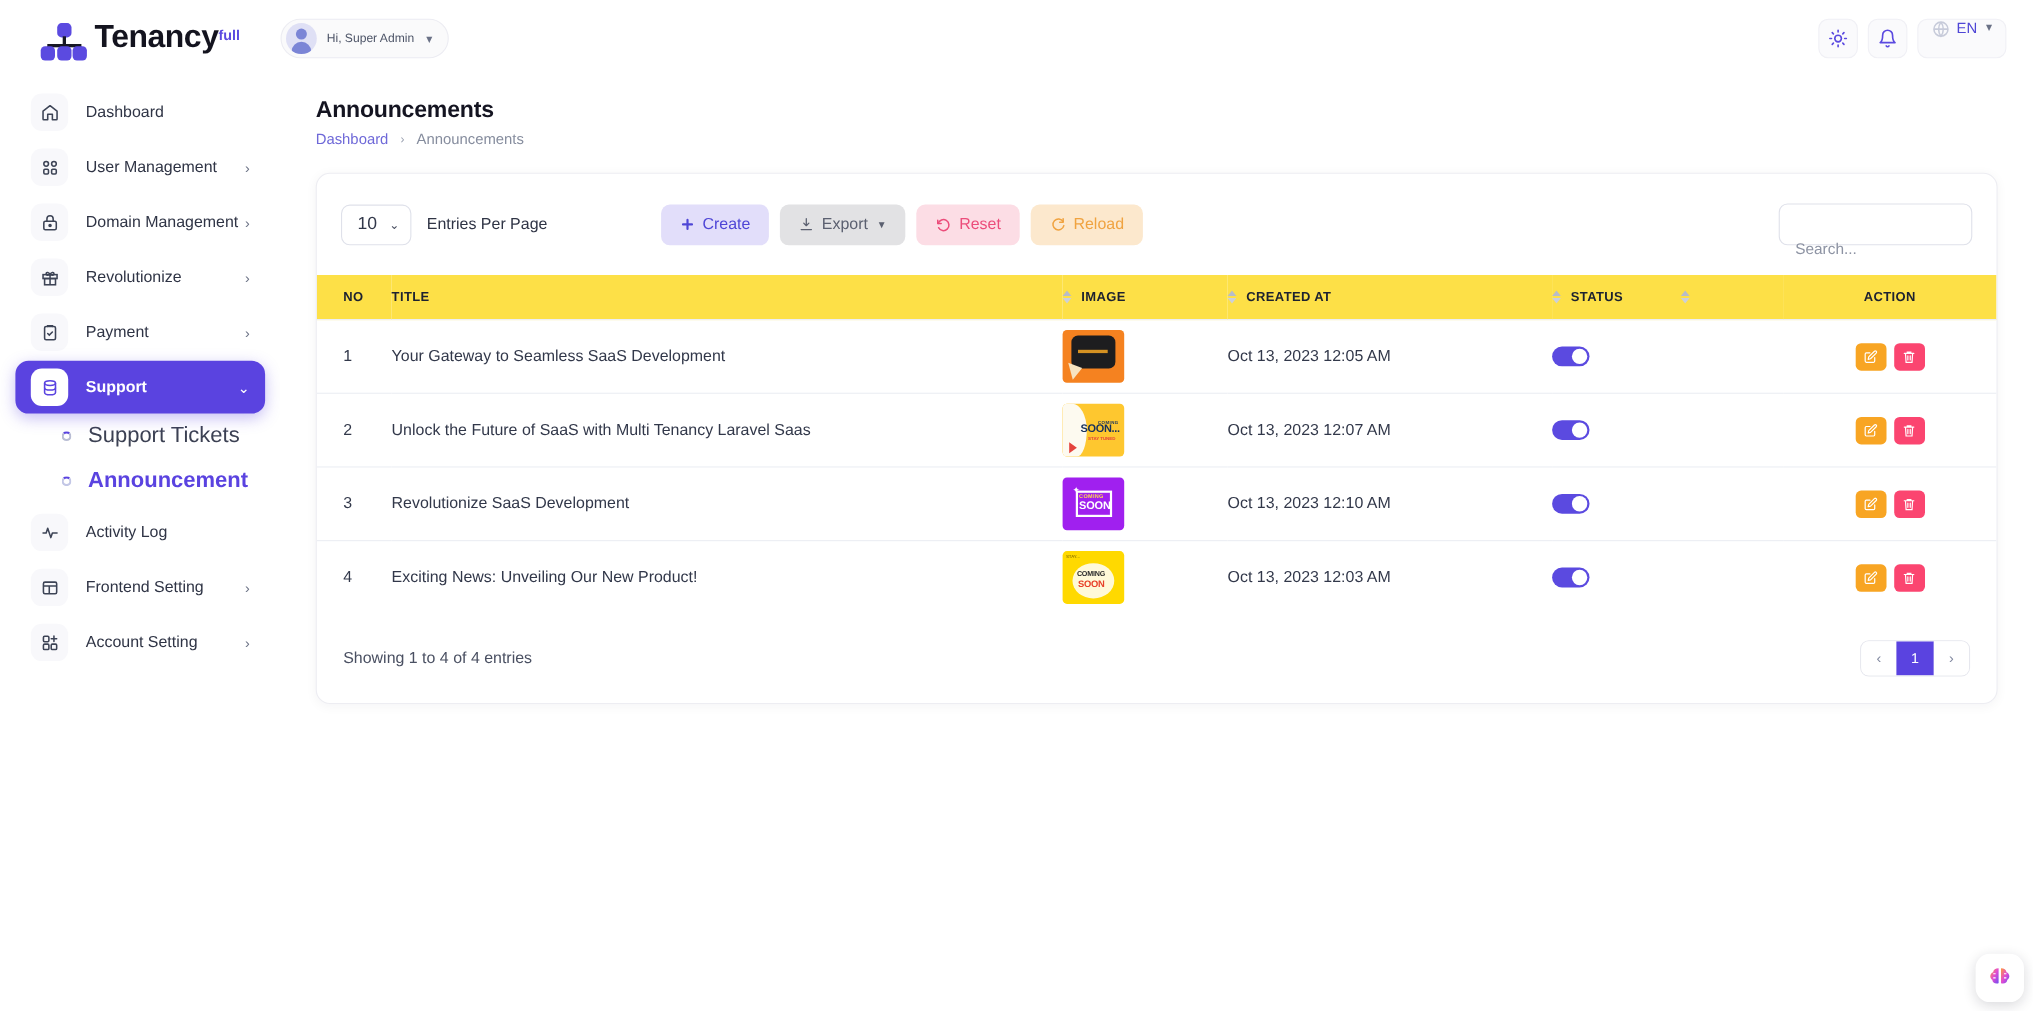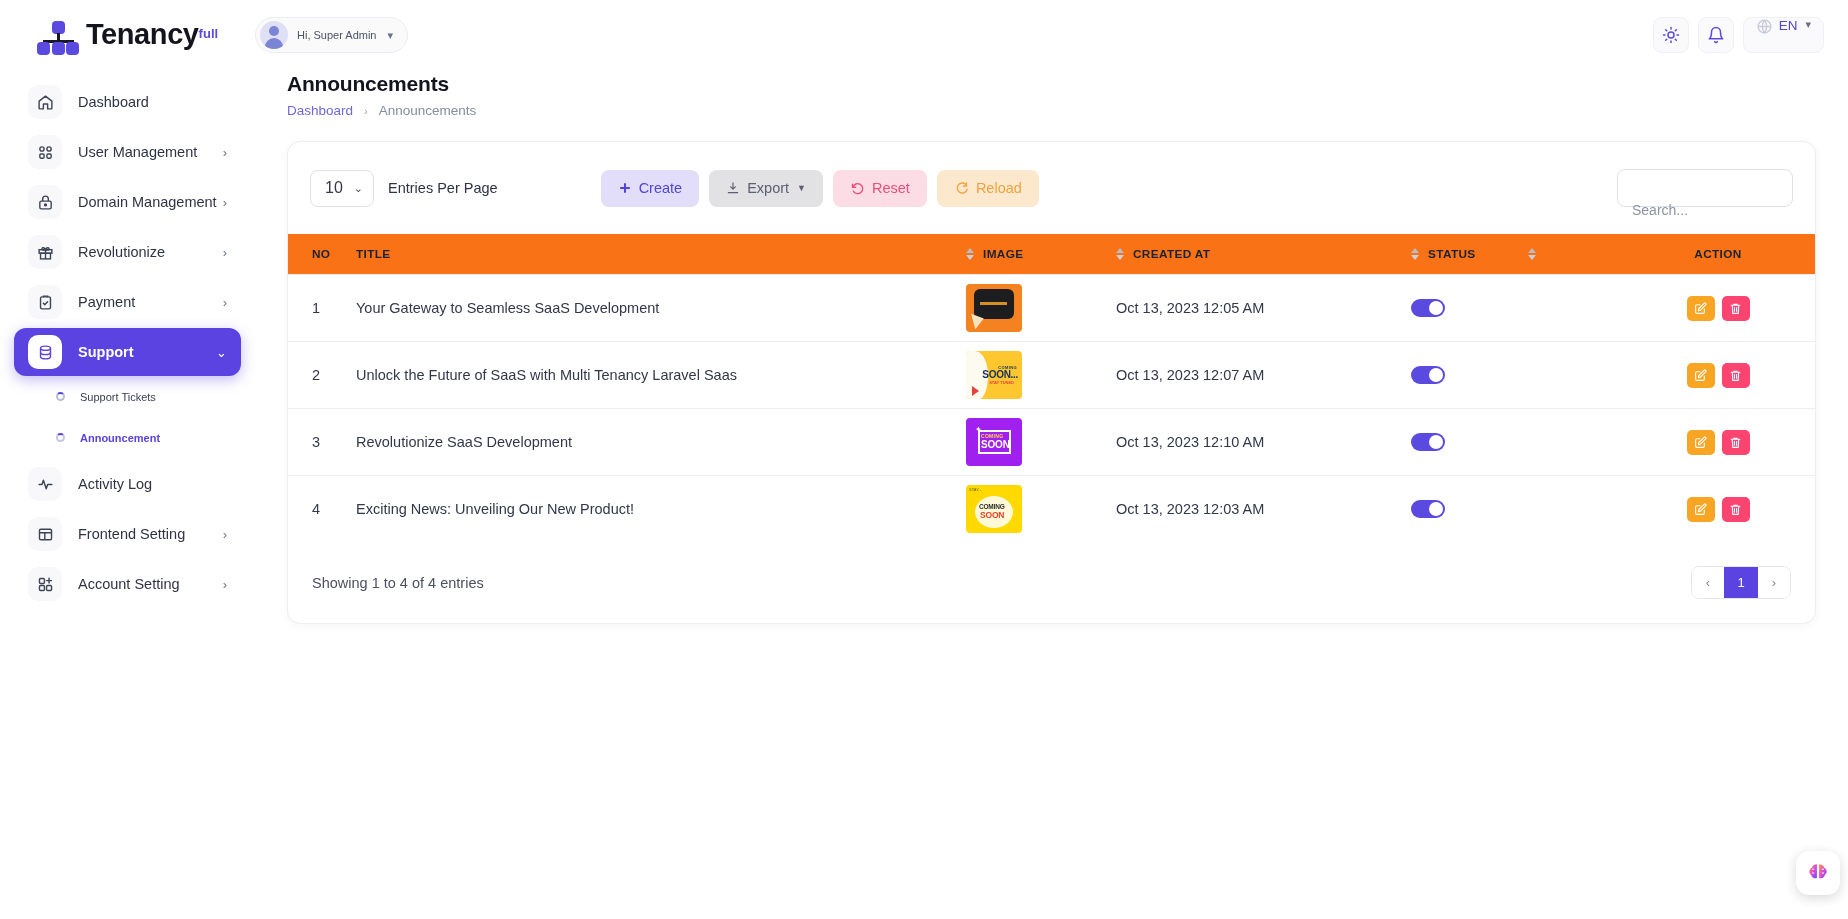--- a/index.html
+++ b/index.html
@@ -77,26 +77,26 @@
   .nav-label { font-size: 14.5px; color: #2f3445; margin-left: 16px; white-space: nowrap; }
   .nav-item.active .nav-label { color: #ffffff; font-weight: bold; }
   .nav-chev { margin-left: auto; font-size: 13px; color: #6e7588; }
   .nav-item.active .nav-chev { color: #ffffff; }
   .nav-gap { height: 2px; }
 
   .subnav-item {
     height: 41px; display: flex; align-items: center; padding-left: 42px; margin: 0 14px;
   }
   .sub-dot { width: 9px; height: 9px; border-radius: 50%; border: 2px solid #b9bdd4; border-top-color: #5a43e0; flex: none; }
-  .subnav-label { font-size: 11px; color: #3c4153; margin-left: 15px; }
+  .subnav-label { font-size: 20px; color: #3c4153; margin-left: 15px; }
   .subnav-item.active .subnav-label { color: #5a43e0; font-weight: bold; }
   .subnav-item.active .sub-dot { border-color: #c3c7e6; border-top-color: #5a43e0; }
 
   
-  .main { position: absolute; top: 54px; left: 255px; width: 1593px; height: 849px; background: #ffffff; }
+  .main { position: absolute; top: 70px; left: 255px; width: 1593px; height: 849px; background: #ffffff; }
   .page-title { font-size: 21px; color: #141421; font-weight: bold; padding: 18px 0 0 32px; letter-spacing: -0.2px; }
   .breadcrumb { display: flex; align-items: center; gap: 11px; padding: 7px 0 0 32px; font-size: 13.5px; }
   .bc-link { color: #6e68d8; }
   .bc-sep { color: #9aa0b0; font-size: 11px; }
   .bc-cur { color: #868d9e; }
 
   .card {
     margin: 23px 32px 0 32px; width: 1529px; background: #ffffff;
     border: 1px solid #ededf2; border-radius: 13px; box-shadow: 0 2px 10px rgba(20,20,40,0.045);
     overflow: hidden;
@@ -121,21 +121,21 @@
 
   .search-box {
     margin-left: auto; width: 176px; height: 38px; border: 1px solid #dfe1ea; border-radius: 8px;
     display: flex; align-items: center; padding: 0 14px;
   }
   .search-box input { border: none; outline: none; width: 100%; font-size: 14px; color: #32384a; font-family: "Liberation Sans", sans-serif; background: transparent; margin-top: 44px; }
   .search-box input::placeholder { color: #8d93a3; }
 
   
   table { width: 100%; border-collapse: collapse; }
-  thead tr { background: #f97316; }
+  thead tr { background: #fde047; }
   thead th {
     font-size: 11.8px; color: #1d2230; font-weight: bold; letter-spacing: 0.35px;
     text-align: left; height: 40px; padding: 0; vertical-align: middle;
   }
   .th-inner { display: flex; align-items: center; height: 40px; }
   .th-inner.center { justify-content: center; }
   .sorter { display: inline-flex; flex-direction: column; gap: 2px; margin-right: 9px; flex: none; }
   .sorter i { width: 0; height: 0; border-left: 4px solid transparent; border-right: 4px solid transparent; display: block; }
   .sorter .up { border-bottom: 5px solid #b7bcc9; }
   .sorter .dn { border-top: 5px solid #ccd0da; }

